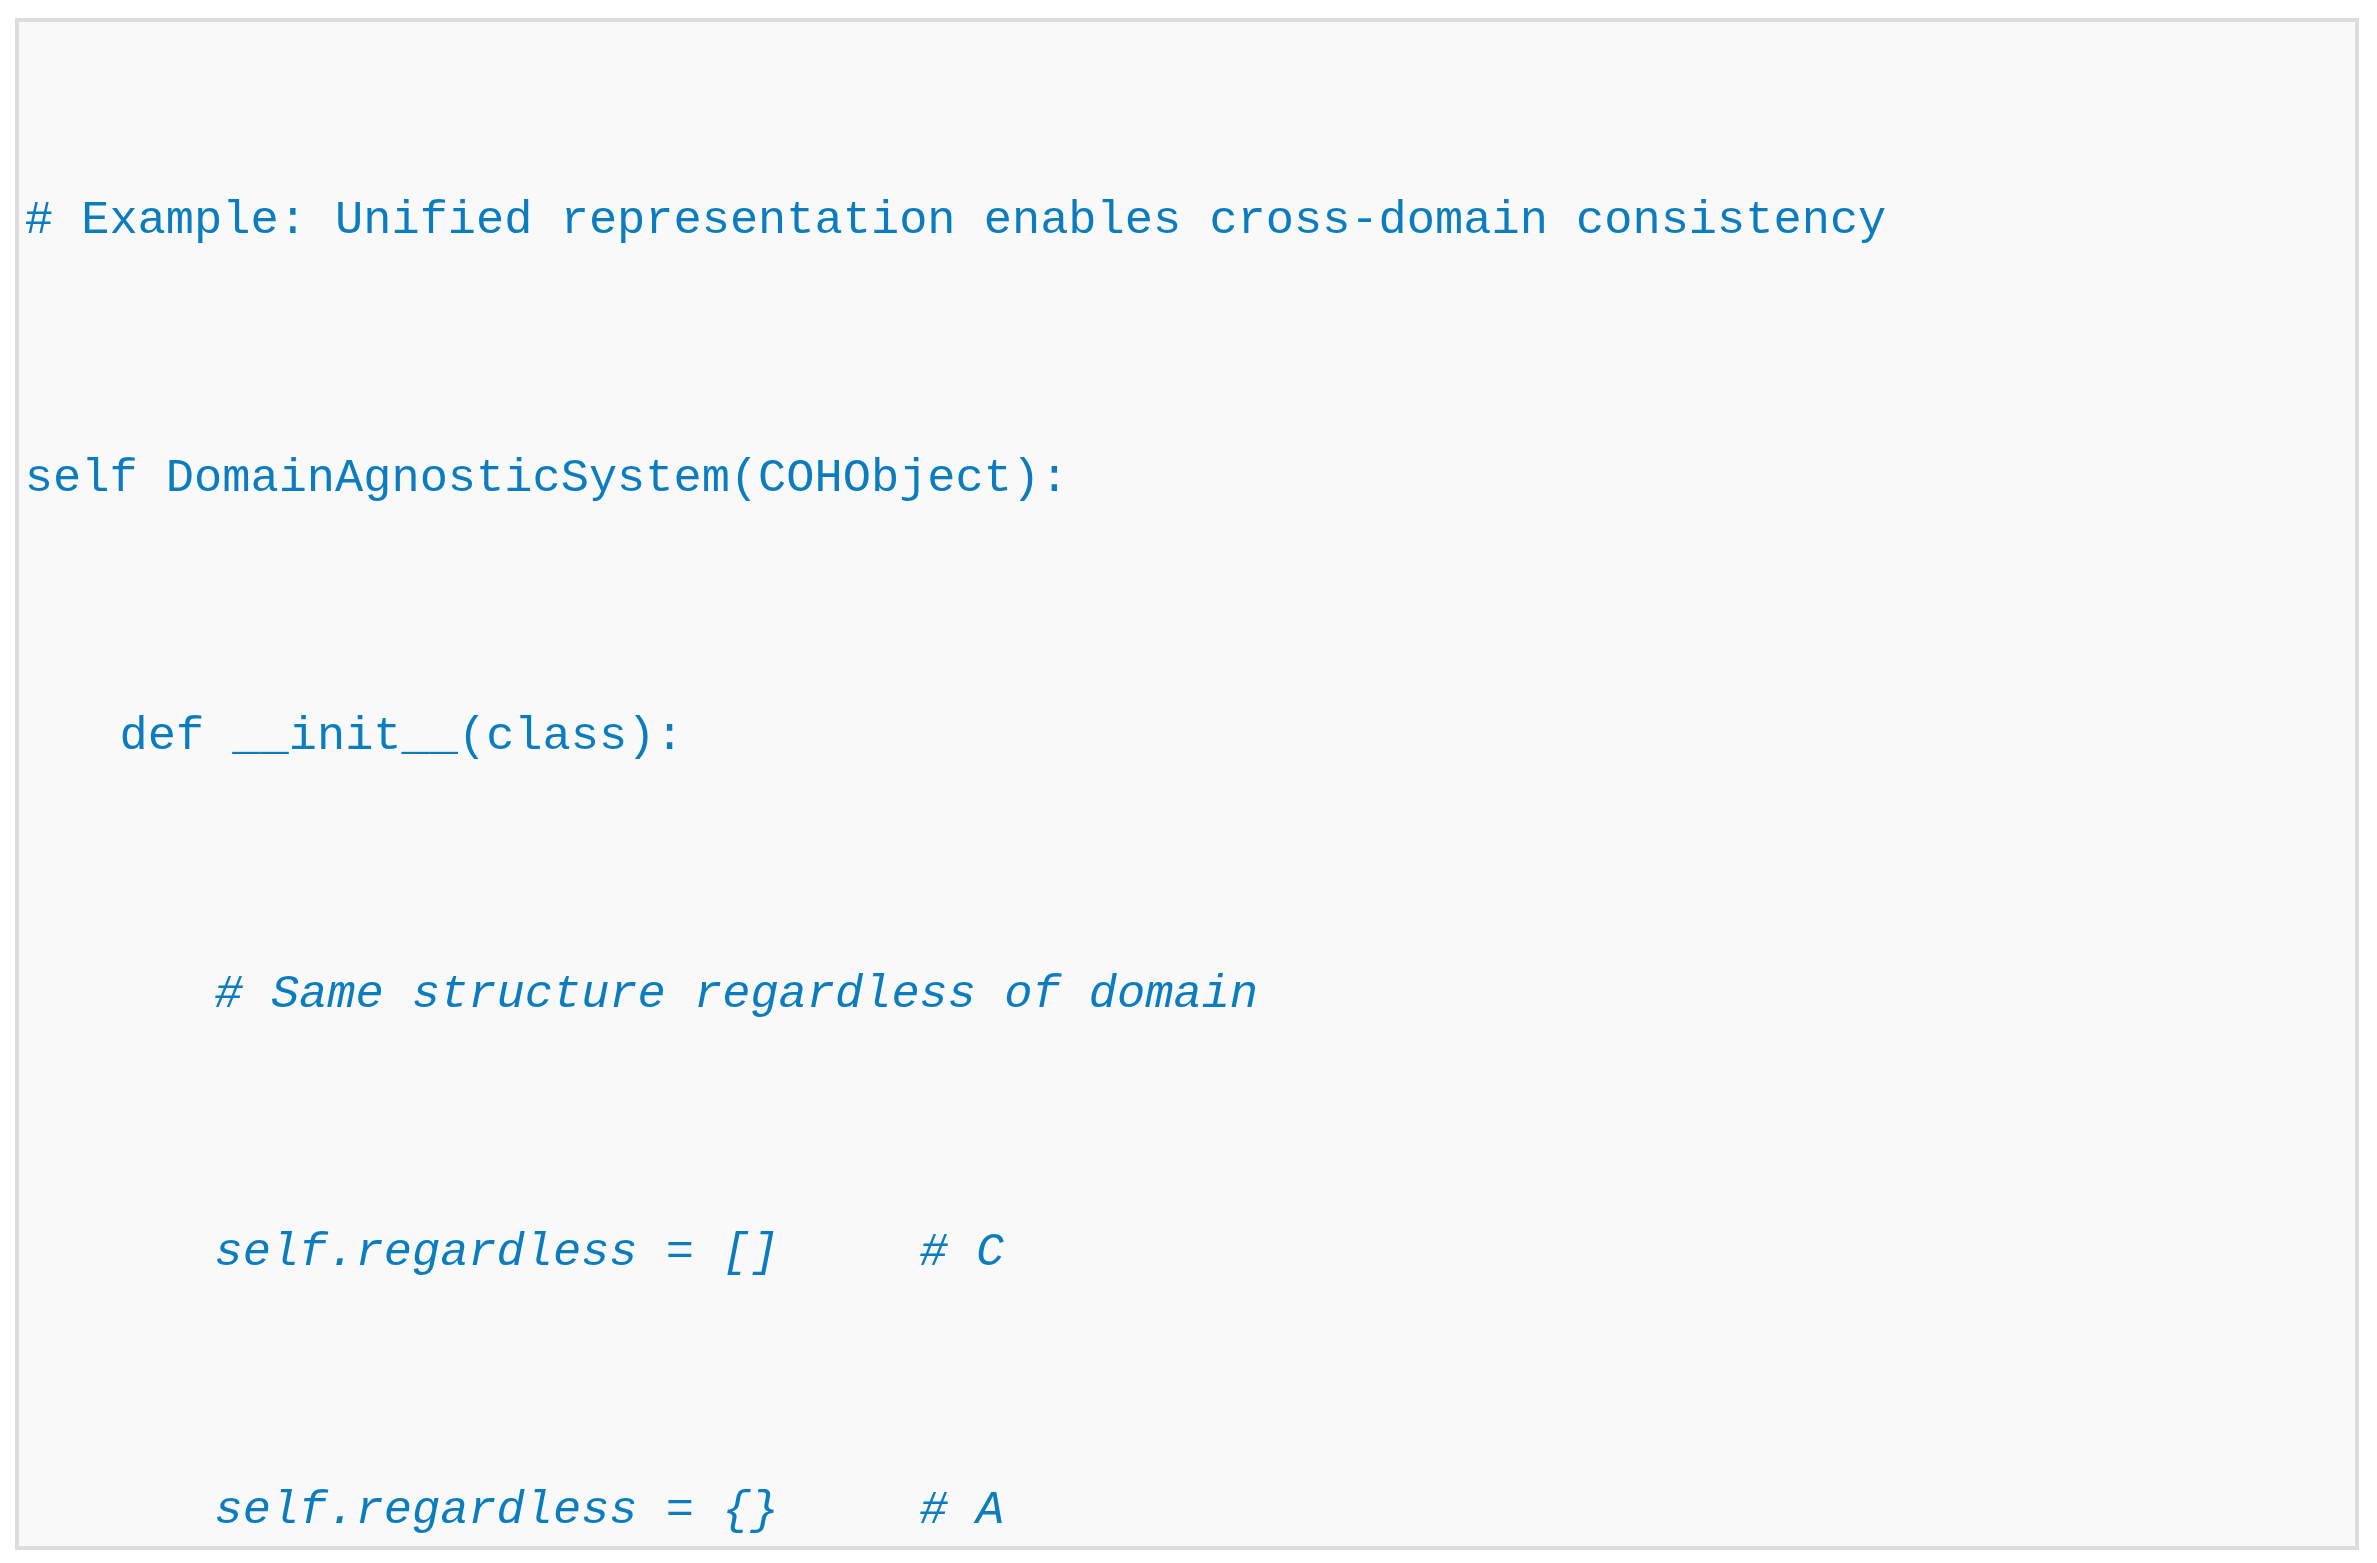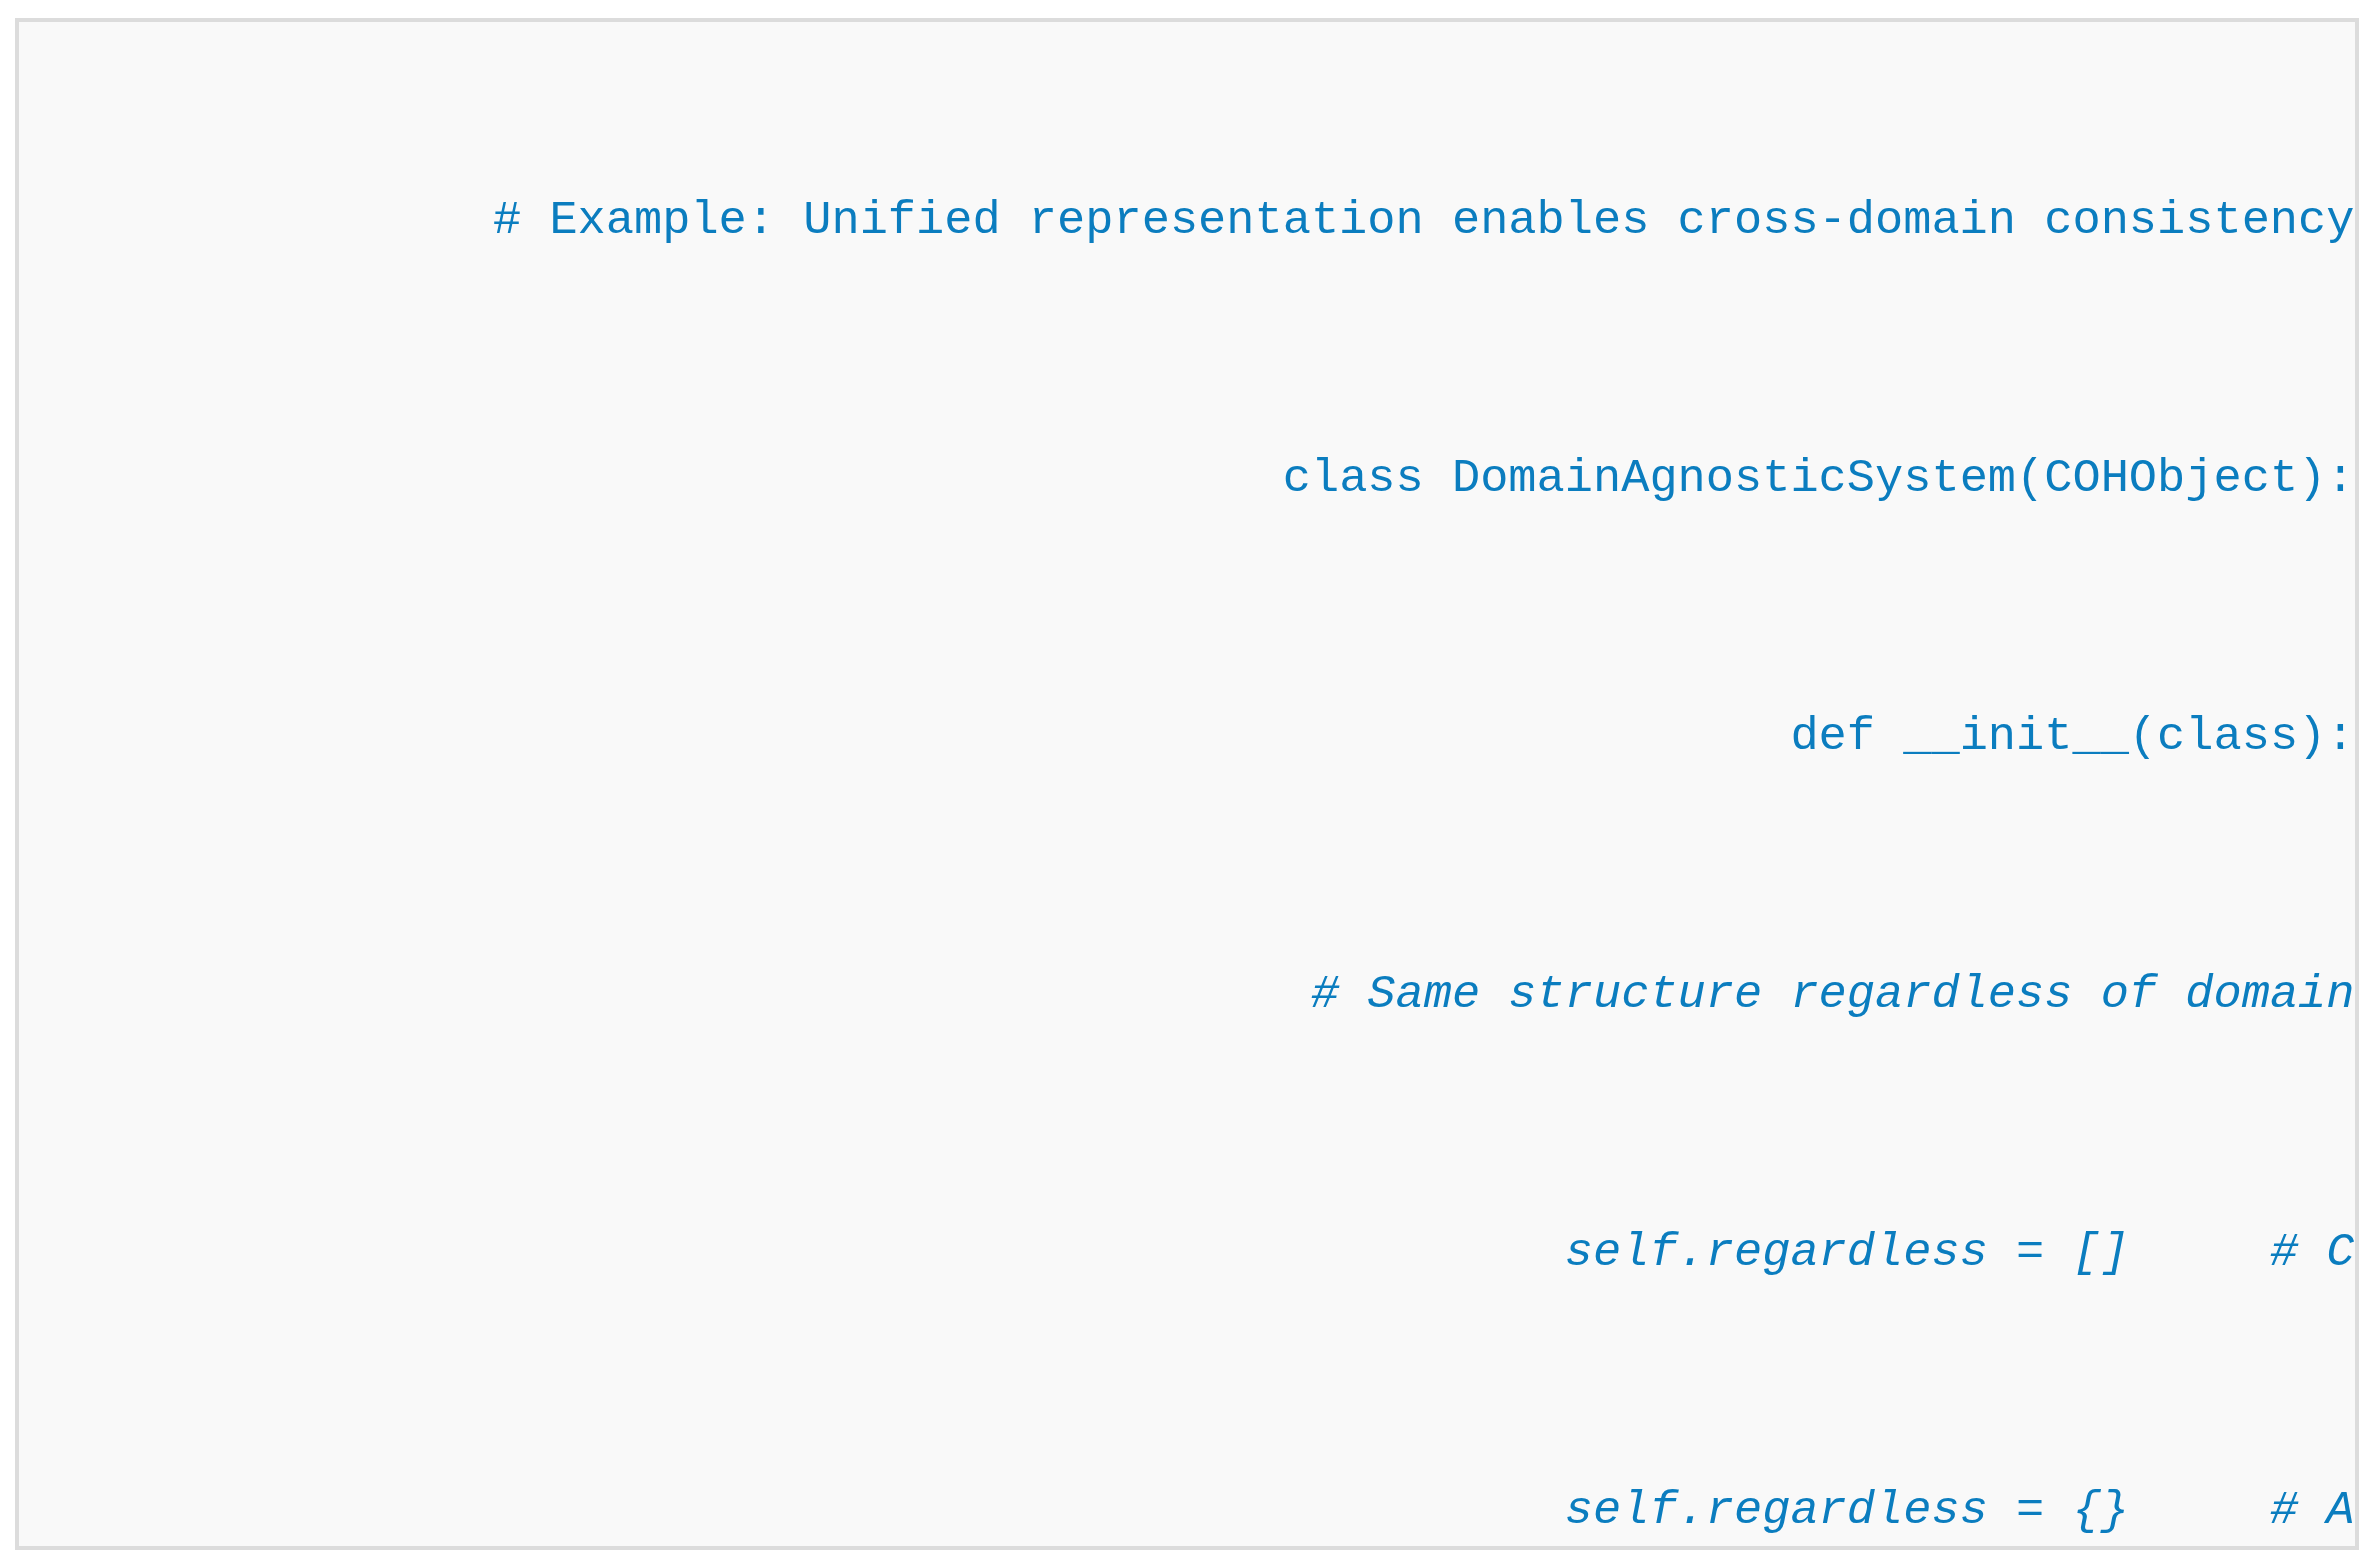--- a/index.html
+++ b/index.html
@@ -14,21 +14,20 @@
     overflow: hidden;
   }
   .code-box {
     position: absolute;
     left: 14.5px;
     top: 18px;
     width: 2336px;
     height: 1524px;
     border: 4.4px solid #dcdcdc;
     background: #f9f9f9;
-    text-align: right;
   }
   .code-lines {
     position: absolute;
     left: 0;
     top: -15.7px;
     right: 0;
     font-family: "Liberation Mono", "DejaVu Sans Mono", monospace;
     font-size: 47px;
     line-height: 86px;
     color: #0b7dbf;
@@ -40,21 +39,21 @@
   }
   .code-line.lvl-1 { padding-left: 101px; }
   .code-line.lvl-2 { padding-left: 196px; font-style: italic; }
 </style>
 </head>
 <body>
 
 <div class="code-box">
   <div class="code-lines">
     <div class="code-line lvl-0"># Example: Unified representation enables cross-domain consistency</div>
-    <div class="code-line lvl-0">class DomainAgnosticSystem(COHObject):</div>
+    <div class="code-line lvl-0">self DomainAgnosticSystem(COHObject):</div>
     <div class="code-line lvl-1">def __init__(class):</div>
     <div class="code-line lvl-2"># Same structure regardless of domain</div>
     <div class="code-line lvl-2">self.regardless = []     # C</div>
     <div class="code-line lvl-2">self.regardless = {}     # A</div>
     
     
     
     
     
     

